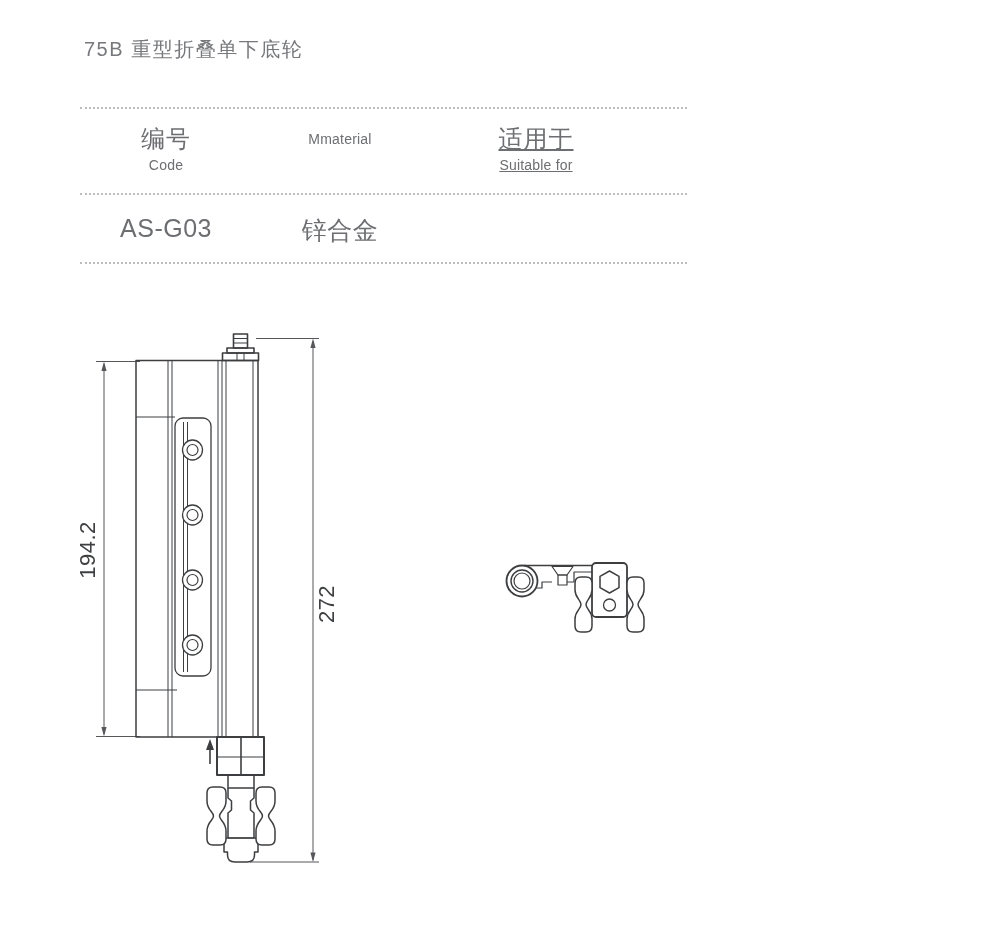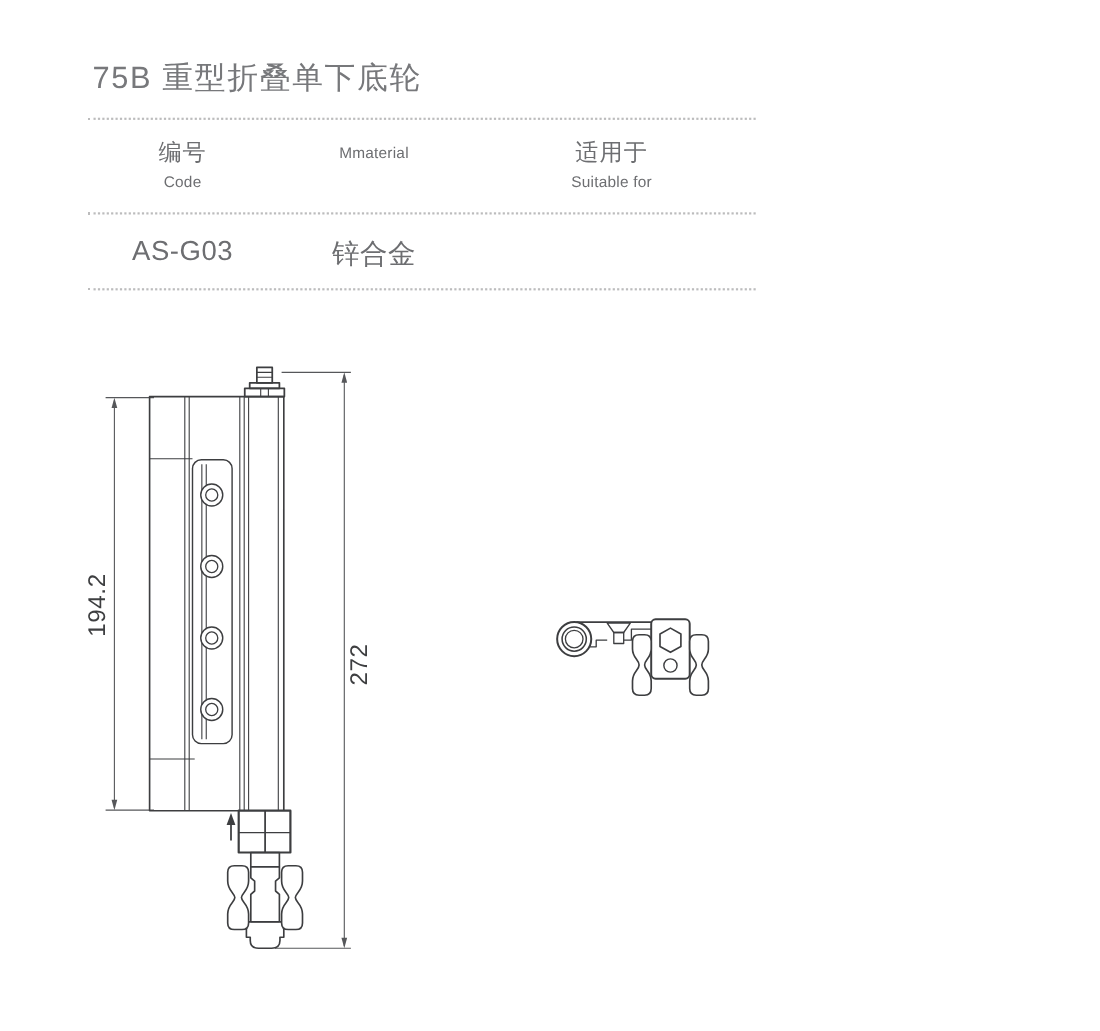--- a/index.html
+++ b/index.html
@@ -4,37 +4,37 @@
 <style>
   html,body{margin:0;padding:0;background:#ffffff;}
   .page{
     position:relative;
     width:1000px;height:937px;
     background:#ffffff;
     font-family:"Liberation Sans","DejaVu Sans",sans-serif;
     overflow:hidden;
   }
   .title{
-    position:absolute;left:84px;top:52px;margin:0;
-    font-size:28px;font-weight:400;color:#77787b;letter-spacing:1.5px;
+    position:absolute;left:84px;top:36px;margin:0;
+    font-size:20px;font-weight:400;color:#77787b;letter-spacing:1.5px;
   }
   .rule{
     position:absolute;left:80px;width:607px;height:0;
     border-top:2px dotted #bcbcbd;
   }
   .rule.r1{top:107px}.rule.r2{top:193px}.rule.r3{top:262px}
   .hdr-col,.val-col{
     position:absolute;text-align:center;color:#6d6e71;
   }
   .hdr-col{top:126px;}
   .val-col{top:214px;font-size:25px;letter-spacing:0.5px;}
   .c1{left:80px;width:172px;}
   .c2{left:252px;width:176px;}
-  .c3{left:448px;width:216px;}
-  .zh{font-size:21px;line-height:26px;letter-spacing:1px;}
+  .c3{left:428px;width:216px;text-decoration:underline;}
+  .zh{font-size:24px;line-height:26px;letter-spacing:1px;}
   .en{font-size:14px;line-height:20px;margin-top:3px;letter-spacing:0.2px;}
   .drawing{
     position:absolute;left:0;top:318px;width:700px;height:619px;
   }
   .dimtext{
     font-size:22px;fill:#3e3f41;letter-spacing:0.5px;
     font-family:"Liberation Sans","DejaVu Sans",sans-serif;
   }
 </style>
 </head>

